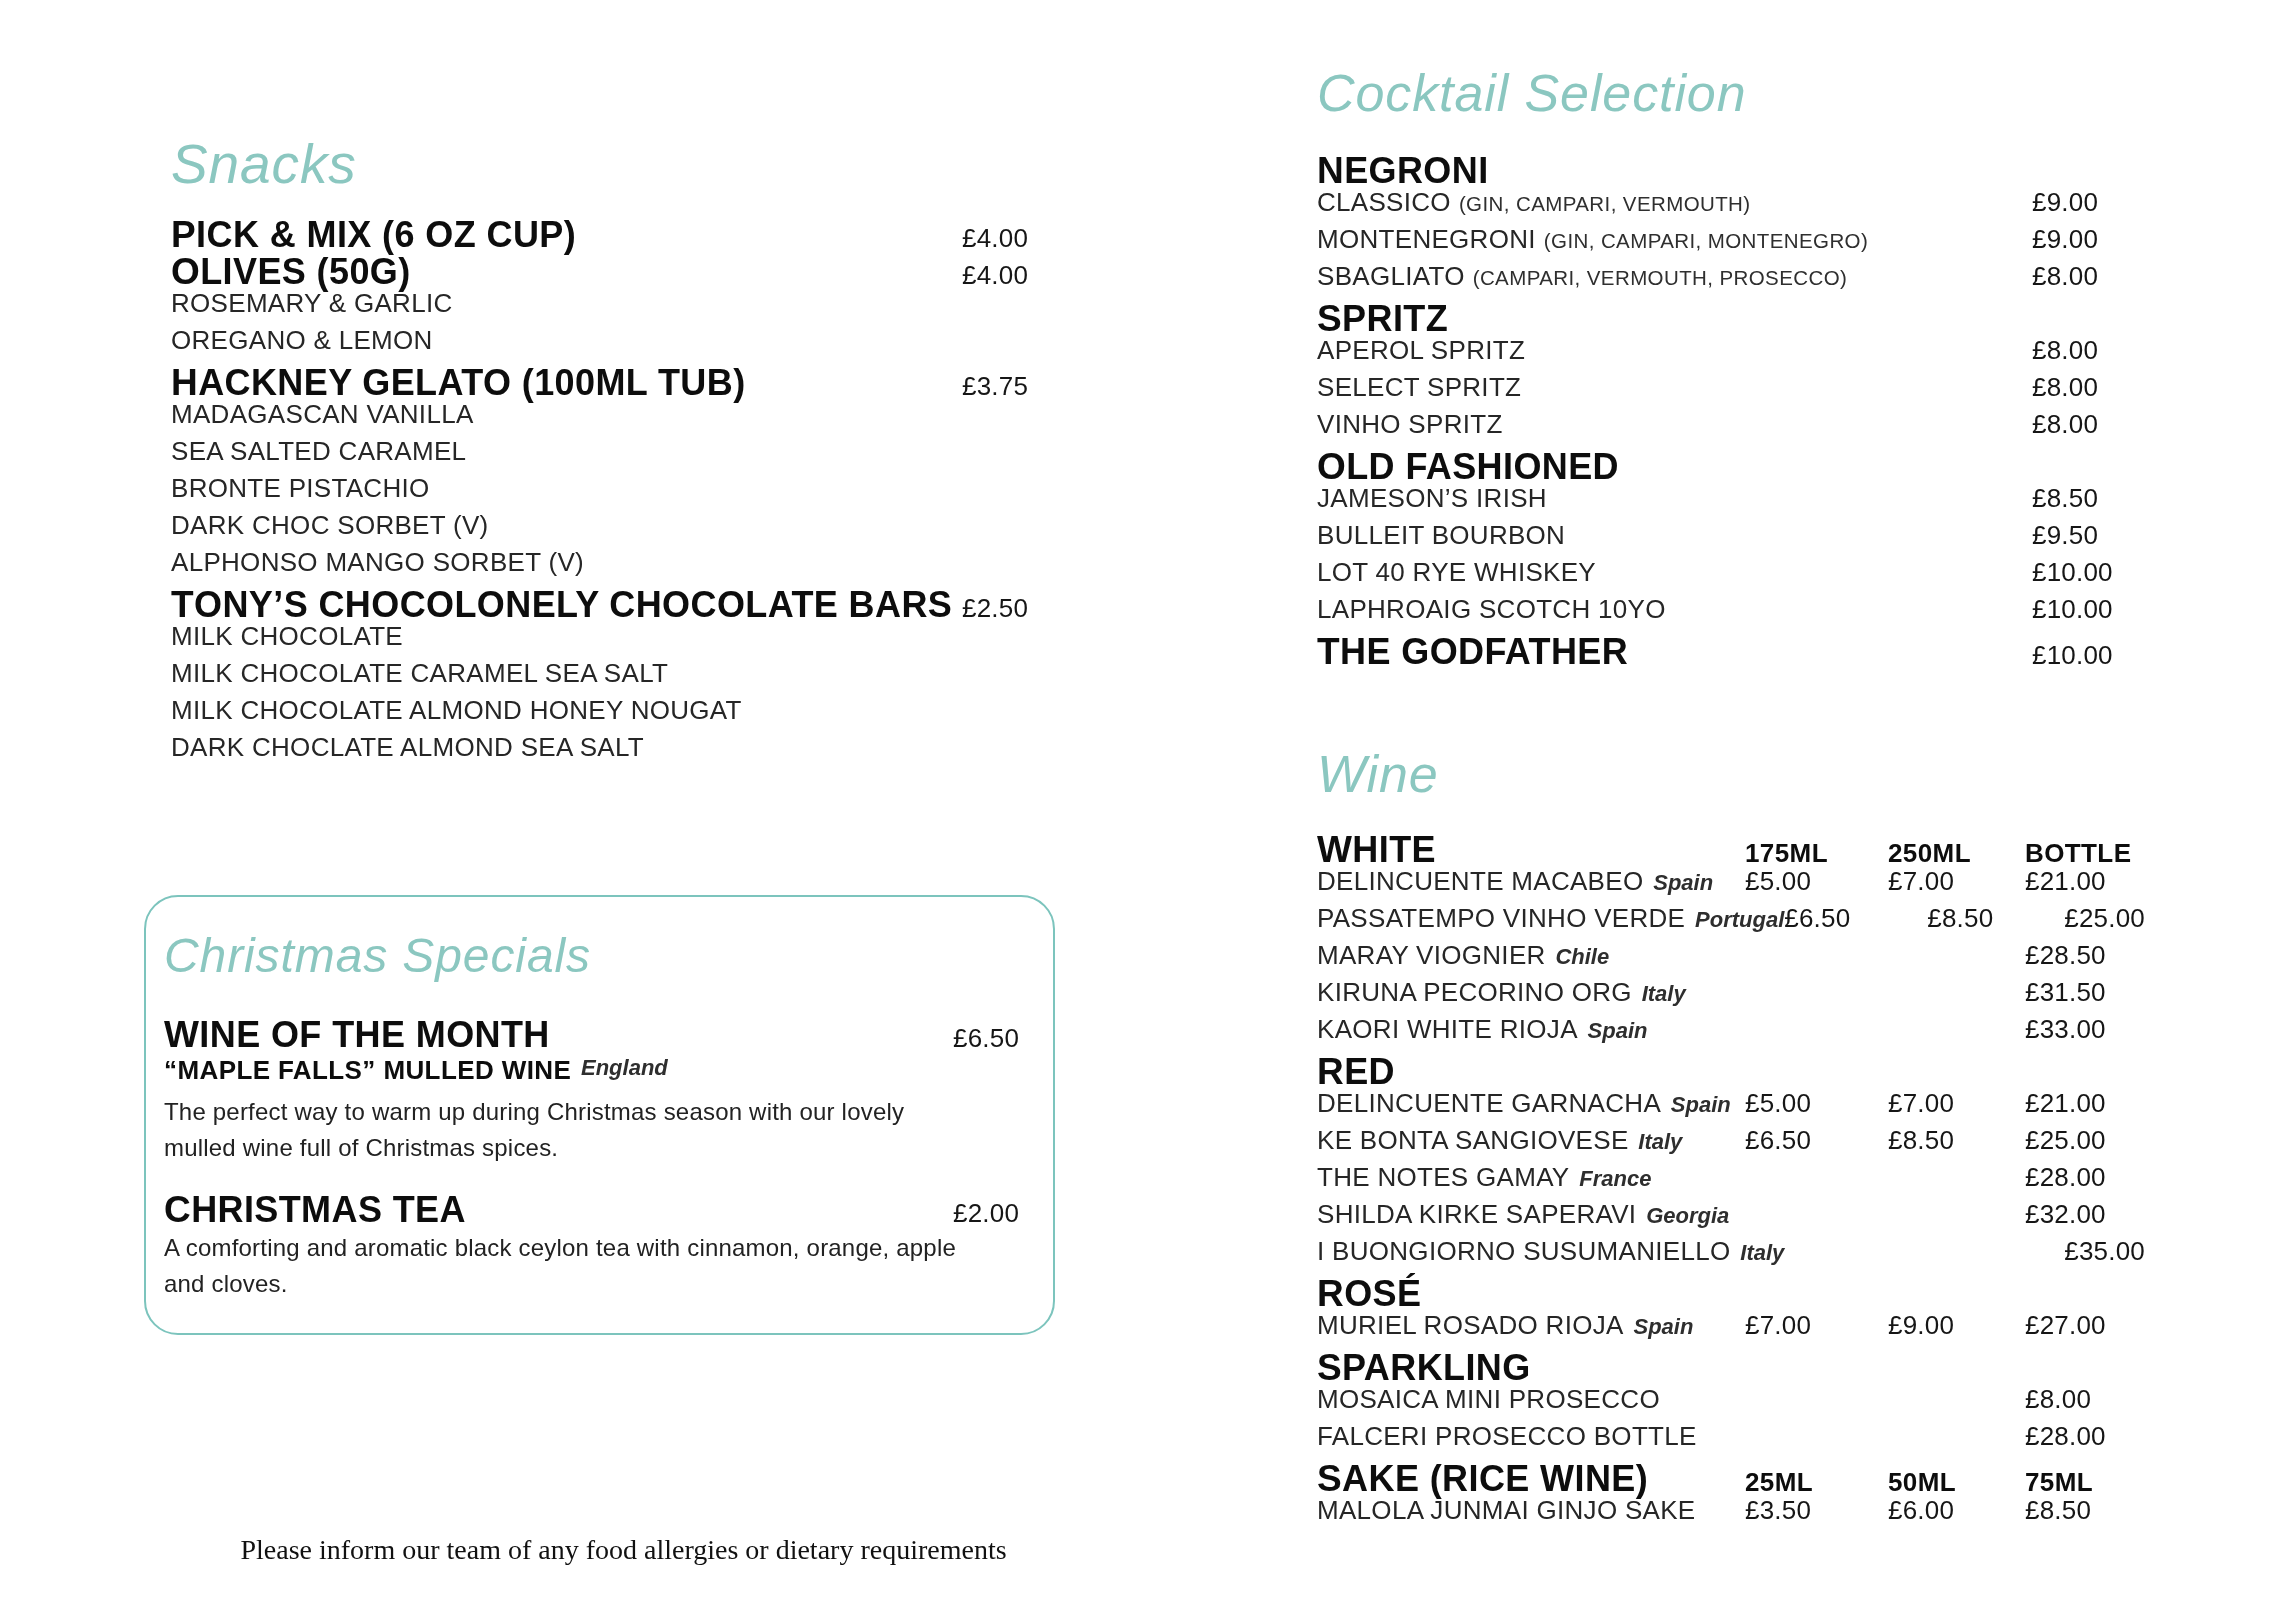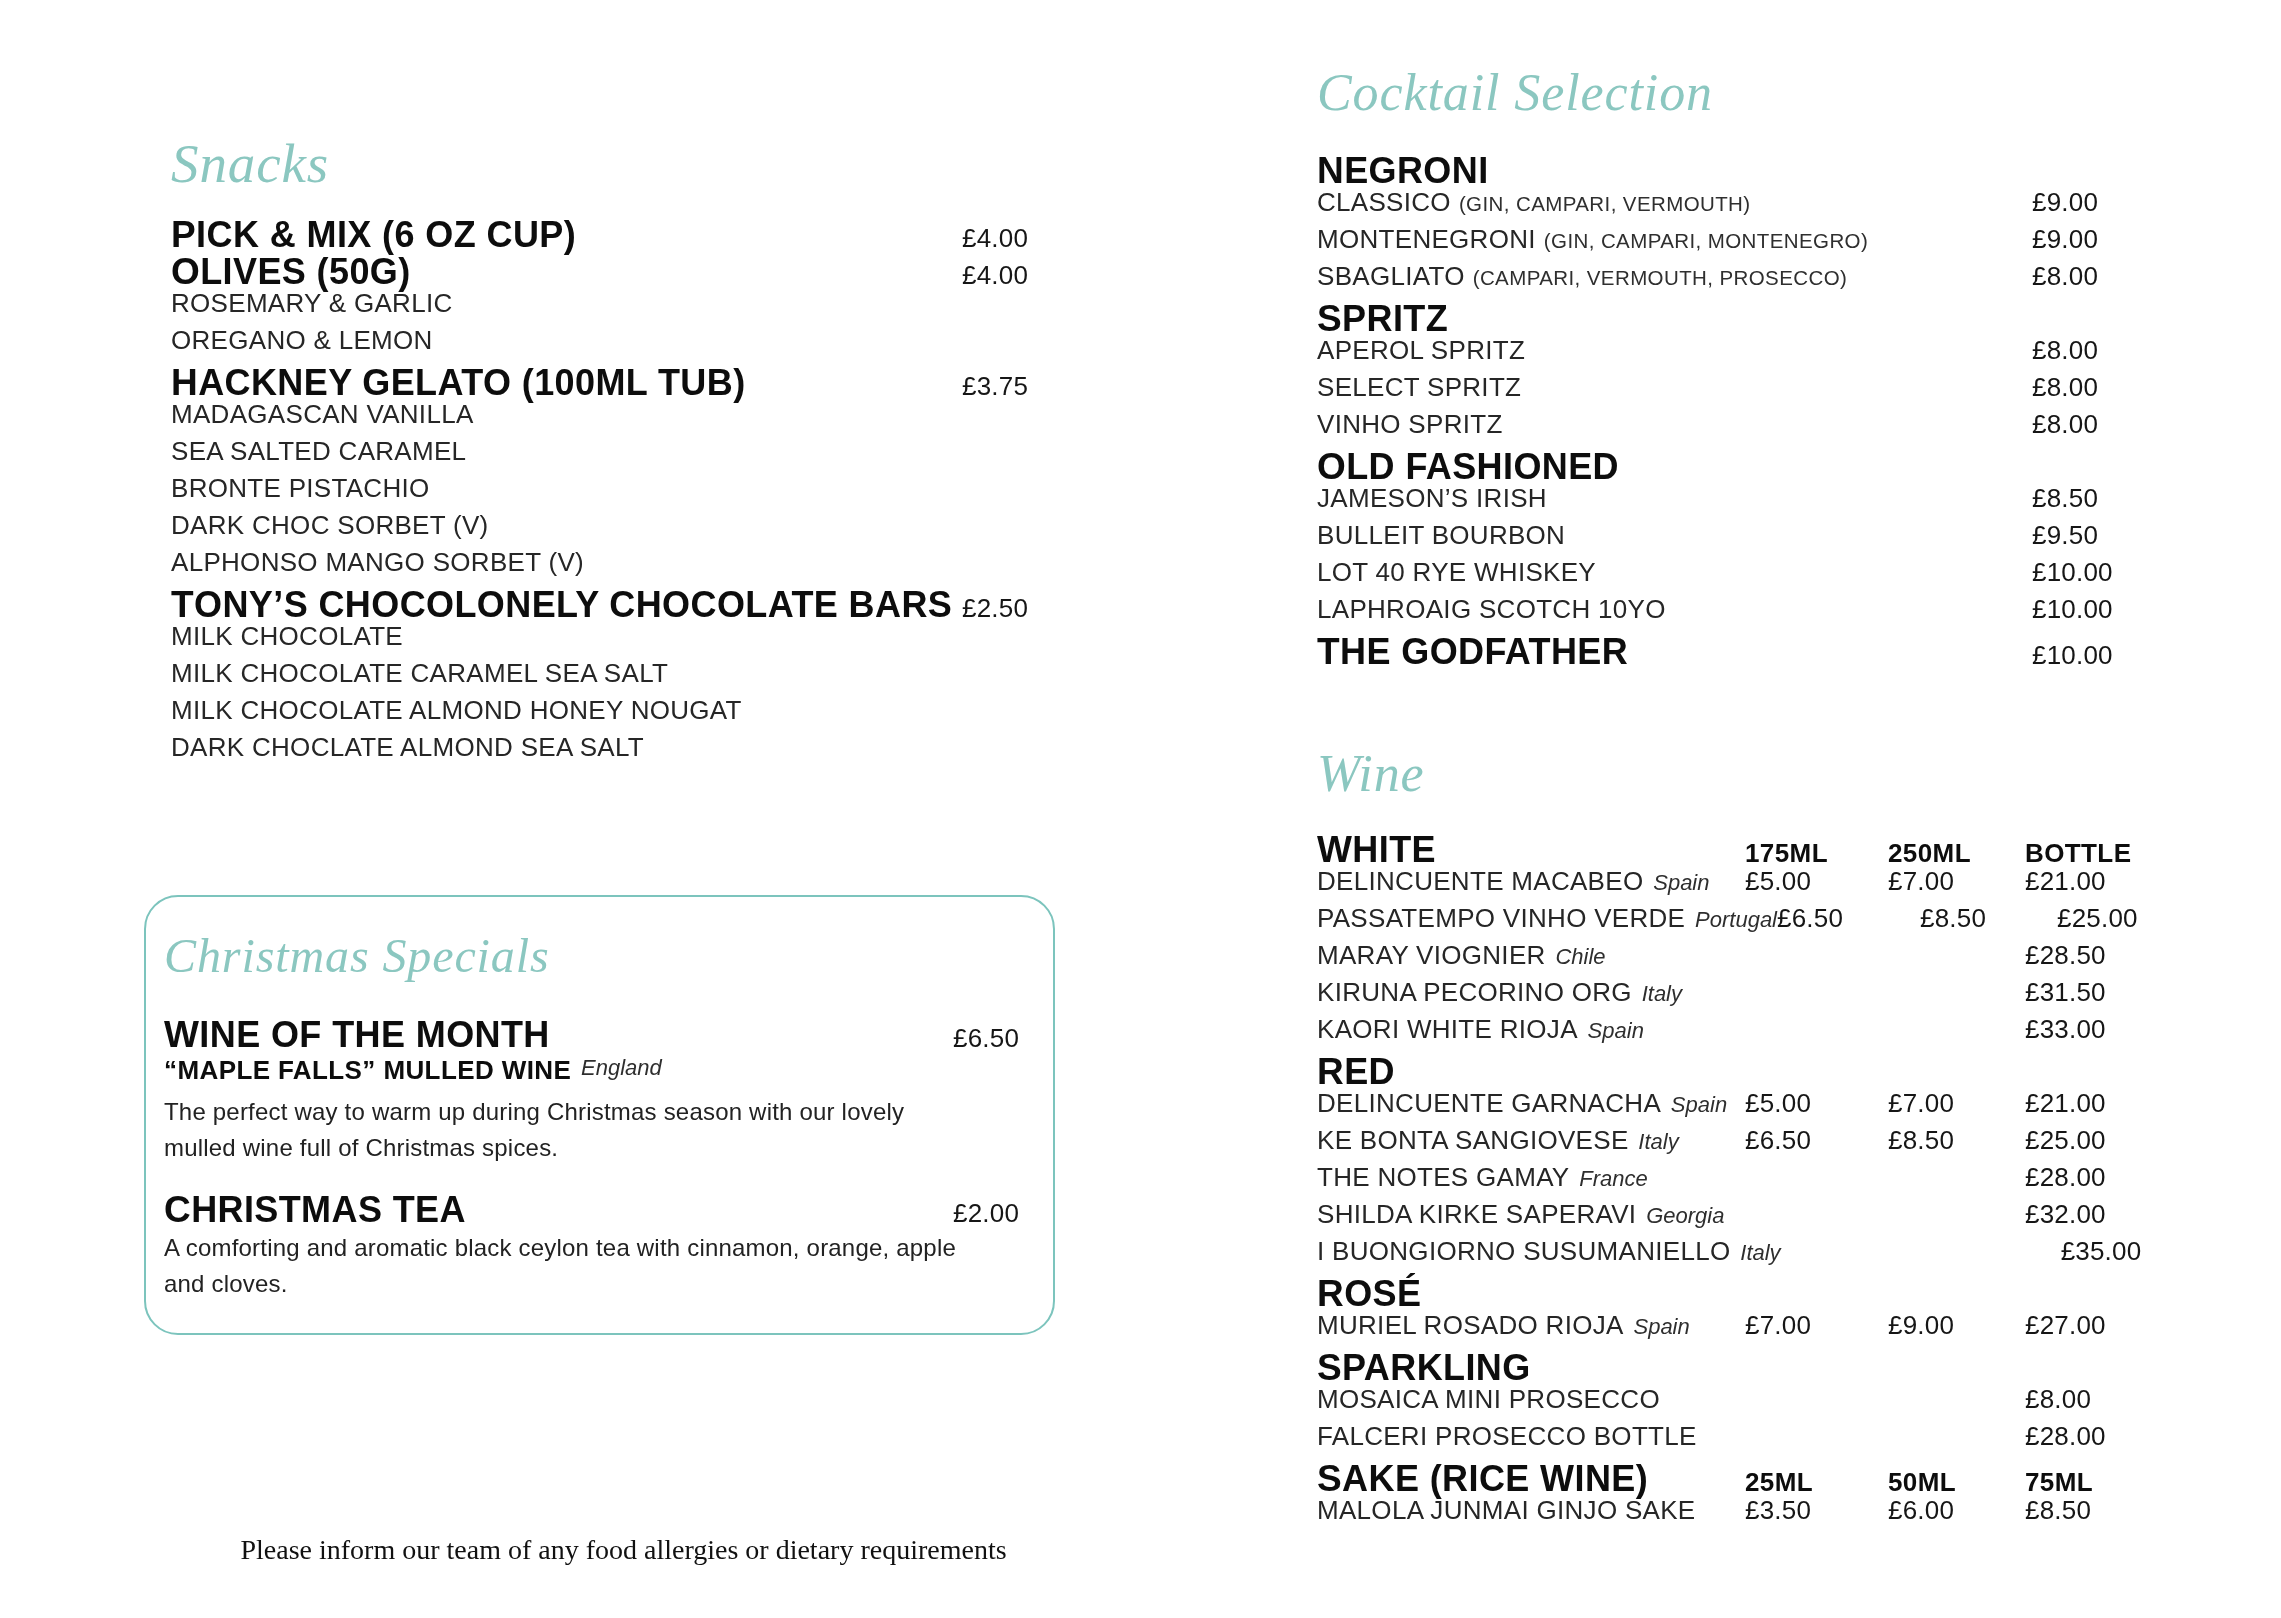--- a/index.html
+++ b/index.html
@@ -1,35 +1,35 @@
 <!DOCTYPE html>
 <html style="--accent: #8bc7c0; --border: #7cc4bd;font-size:14.3px"><head>
 <meta charset="utf-8">
 <style>
   :root { --accent:#8bc7c0; --border:#7cc4bd; --ink:#0d0d0d; --ink2:#262626; }
   * { margin:0; padding:0; box-sizing:border-box; }
   body { background:#ffffff; font-family:"Liberation Sans", sans-serif; }
   .page { position:relative; width:2281px; height:1618px; background:#ffffff; overflow:hidden; }
 
   .script-heading {
-    font-family:Liberation Serif, serif;
+    font-family:Liberation Sans, sans-serif;
     font-style:italic;
     color:var(--accent);
     font-weight:400;
     white-space:nowrap;
     letter-spacing:0.9px;
   }
 
   
   .row { display:flex; align-items:baseline; white-space:nowrap; }
   .bname { font-weight:700; font-size:36px; letter-spacing:0.4px; color:var(--ink); display:block; }
   .caplead::first-letter { font-size:37px; }
   .iname { font-weight:400; font-size:26px; letter-spacing:0.3px; color:var(--ink2); display:block; }
   .detail { font-size:20.5px; color:#2f2f2f; margin-left:8px; letter-spacing:0.4px; }
-  .country { font-style:italic; font-size:22px; letter-spacing:0; color:#2e2e2e; margin-left:9.8px; font-weight:400; }
+  .country { font-style:italic; font-size:22px; letter-spacing:0; color:#2e2e2e; margin-left:9.8px; font-weight:700; }
   .price { font-size:26px; color:#161616; font-weight:400; letter-spacing:0.2px; }
 
   
   .snacks { position:absolute; left:171px; top:114px; width:875px; }
   .snacks .script-heading { font-size:55px; line-height:100px; margin-bottom:0; }
   .snacks-list { margin-top:0; }
   .snacks-list .row { height:37px; }
   .snacks .price { width:84px; margin-left:auto; flex:0 0 84px; text-align:left; }
 
   

